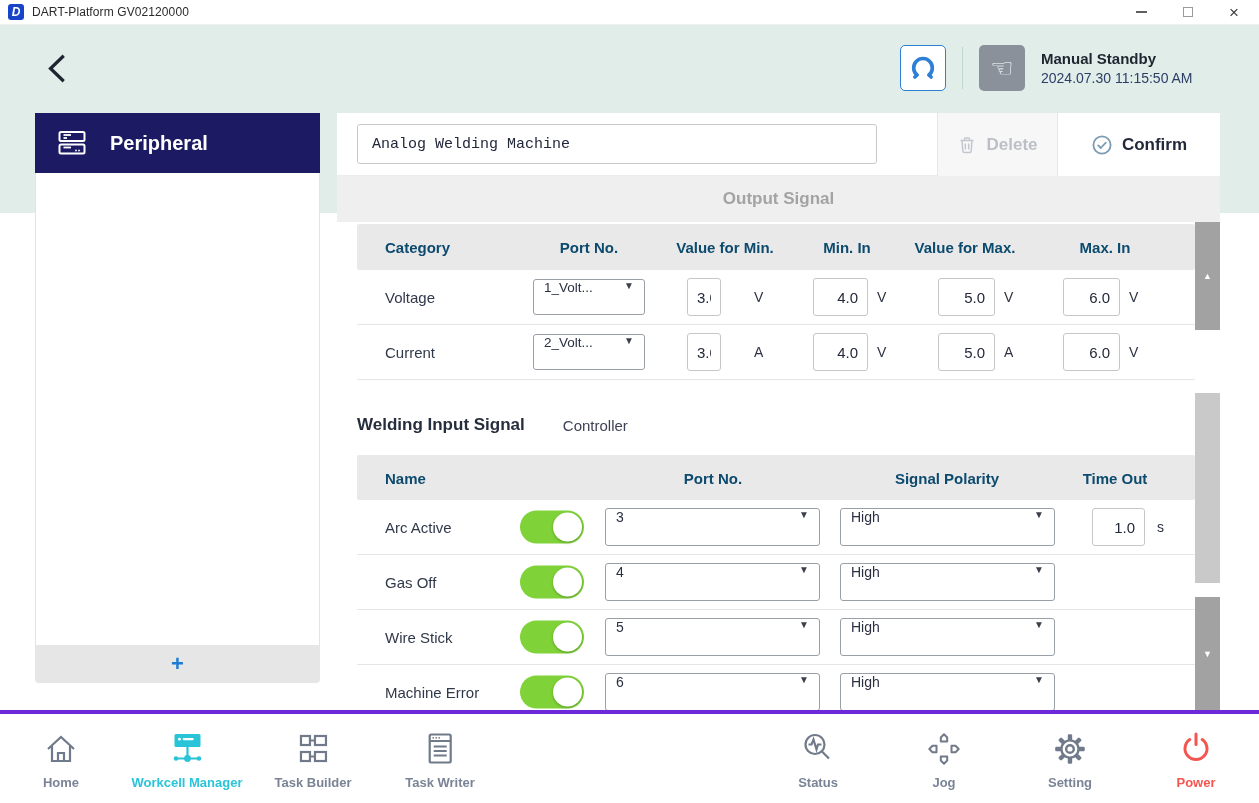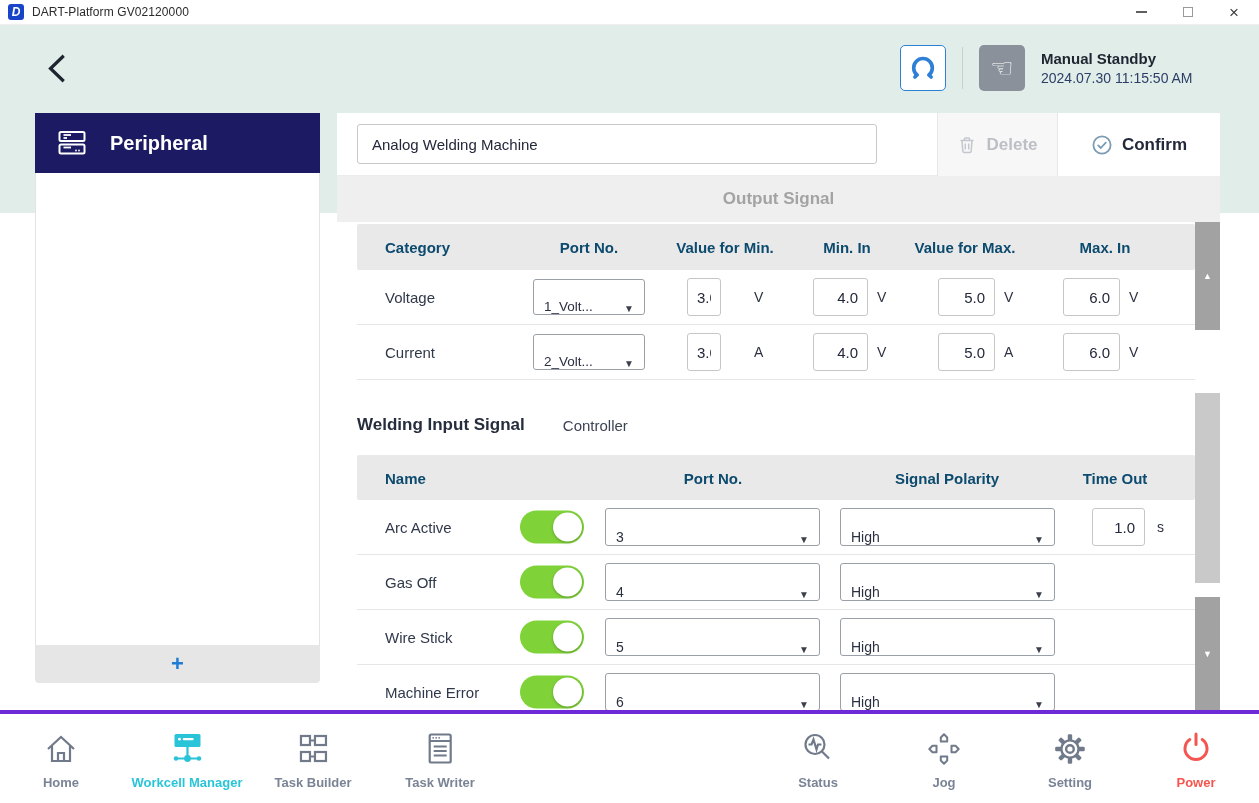--- a/index.html
+++ b/index.html
@@ -43,21 +43,21 @@
   .sb-body{position:absolute;top:60px;bottom:38px;left:0;right:0;background:#fff;
     border-left:1px solid #e3e3e3;border-right:1px solid #e3e3e3}
   .sb-footer{position:absolute;bottom:0;left:0;right:0;height:38px;background:#e6e6e6;
     border-radius:0 0 4px 4px;display:flex;align-items:center;justify-content:center;
     color:var(--blue);font-size:22px;font-weight:700;cursor:pointer}
 
   
   .panel{position:absolute;left:337px;top:113px;width:883px;height:597px;background:#fff;overflow:hidden;z-index:2}
   .panel-top{position:absolute;top:0;left:0;right:0;height:63px;border-bottom:1px solid #ececec;background:#fff}
   .name-input{position:absolute;left:20px;top:11px;width:520px;height:40px;border:1px solid #c9c9c9;
-    border-radius:3px;padding:0 14px;font-size:15px;color:#23283a;font-family:Liberation Sans, sans-serif;outline:none}
+    border-radius:3px;padding:0 14px;font-size:15px;color:#23283a;font-family:Liberation Mono, monospace;outline:none}
   .delete-btn{position:absolute;left:600px;top:0;width:120px;height:63px;background:#f7f7f8;
     border-left:1px solid #e7e7e7;display:flex;align-items:center;justify-content:center;gap:9px;cursor:default}
   .delete-label{font-size:17px;font-weight:700;color:#bcc0c6}
   .confirm-btn{position:absolute;left:720px;top:0;width:163px;height:63px;background:#fff;
     border-left:1px solid #e7e7e7;display:flex;align-items:center;justify-content:center;gap:9px;cursor:pointer}
   .confirm-label{font-size:17px;font-weight:700;color:#23283a}
 
   .tabs{position:absolute;top:63px;left:0;right:0;height:46px;display:flex}
   .tab{flex:1;display:flex;align-items:center;justify-content:center;font-size:17px;font-weight:700;cursor:pointer}
   .tab.inactive{background:#efeff0;color:#a3a3a3}
@@ -67,21 +67,21 @@
   .t-header{position:relative;height:46px;background:#e9e9ea;border-radius:2px}
   .t1-header{margin-top:2px}
   .t2-header{margin-top:15px;height:45px}
   .th{position:absolute;top:50%;transform:translateY(-50%);font-size:15px;font-weight:700;color:#0c4a6e;white-space:nowrap}
   .th.center{transform:translate(-50%,-50%)}
 
   .t-row{position:relative;height:55px;border-bottom:1px solid #e6e6e6;background:#fff}
   .row-label{position:absolute;left:28px;top:50%;transform:translateY(-50%);font-size:15px;color:#30394a;white-space:nowrap}
 
   .dd{position:absolute;top:50%;transform:translateY(-50%);height:36px;border:1px solid #9aa0a8;border-radius:3px;
-    background:#fff;display:flex;align-items:flex-end;justify-content:space-between;padding:0 10px;cursor:pointer}
+    background:#fff;display:flex;align-items:flex-start;justify-content:space-between;padding:0 10px;cursor:pointer}
   .dd-val{font-size:13.5px;color:#2a3040;white-space:nowrap;overflow:hidden}
   .caret{font-size:10px;color:#3a3f4a;margin-left:8px;flex:0 0 auto}
   .dd.small{left:176px;width:112px}
   .dd.port{left:248px;width:215px;height:38px}
   .dd.pol{left:483px;width:215px;height:38px}
   .dd.port .dd-val,.dd.pol .dd-val{font-size:14px}
 
   .num-input{position:absolute;top:50%;transform:translateY(-50%);height:38px;border:1px solid #c6c6c6;
     border-radius:3px;font-size:15px;color:#23283a;text-align:right;padding:0 9px;font-family:inherit;outline:none;background:#fff}
   .i1{left:330px;width:34px}.i2{left:456px;width:55px}.i3{left:581px;width:57px}.i4{left:706px;width:57px}

